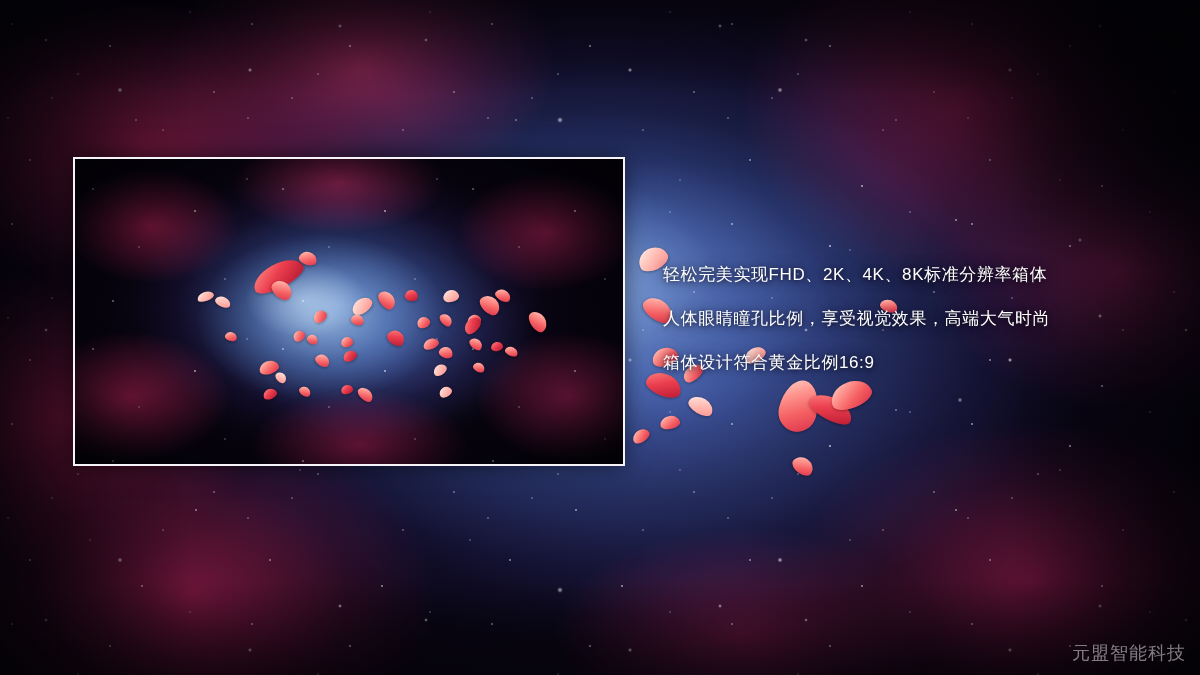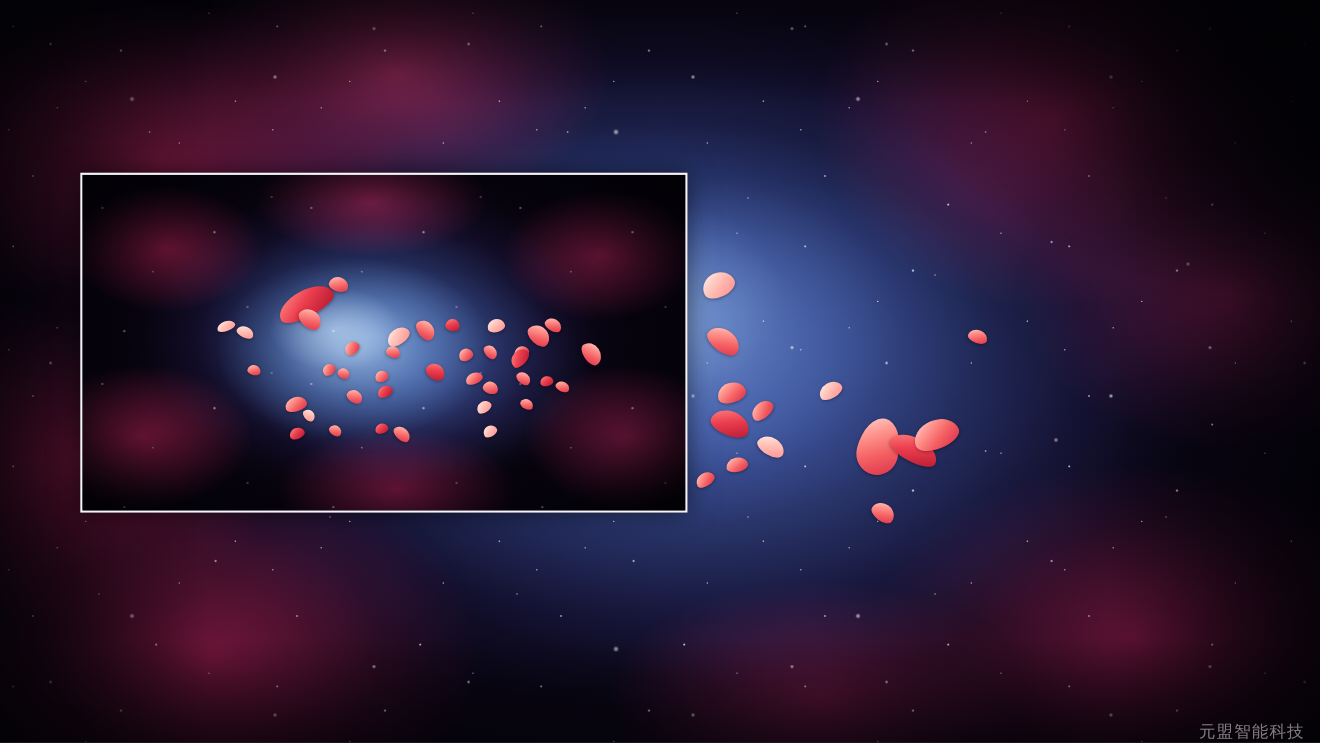--- a/index.html
+++ b/index.html
@@ -180,22 +180,22 @@
     font-size:17px;
     line-height:44px;
     letter-spacing:.6px;
     text-shadow:0 1px 5px rgba(0,0,0,.7), 0 0 14px rgba(20,10,50,.65);
   }
   .body-text .ln{white-space:nowrap;}
 
   
   .watermark{
     position:absolute;
-    right:14px;bottom:0;
-    font-size:15px;
+    right:14px;bottom:10px;
+    font-size:18px;
     letter-spacing:1px;
     color:rgba(225,222,230,.55);
   }
 </style>
 </head>
 <body>
 
 <div id="slide">
 
   <div class="bg-layer bg-base"></div>
@@ -270,16 +270,21 @@
       <div class="petal" style="left: 660px; top: 416px; width: 20px; height: 13px; transform: rotate(-12deg);"></div>
       <div class="petal" style="left: 780px; top: 380px; width: 38px; height: 52px; transform: rotate(14deg);"></div>
       <div class="petal deep" style="left: 808px; top: 398px; width: 46px; height: 22px; transform: rotate(28deg);"></div>
       <div class="petal" style="left: 830px; top: 382px; width: 42px; height: 26px; transform: rotate(-22deg);"></div>
       <div class="petal" style="left: 792px; top: 458px; width: 22px; height: 16px; transform: rotate(36deg);"></div>
       <div class="petal pale" style="left: 744px; top: 348px; width: 22px; height: 14px; transform: rotate(-30deg);"></div>
       <div class="petal" style="left: 880px; top: 300px; width: 18px; height: 12px; transform: rotate(20deg);"></div>
       <div class="petal" style="left: 632px; top: 430px; width: 18px; height: 12px; transform: rotate(-34deg);"></div>
     </div>
 
+  <div class="body-text">
+    <div class="ln">轻松完美实现FHD、2K、4K、8K标准分辨率箱体</div>
+    <div class="ln">人体眼睛瞳孔比例，享受视觉效果，高端大气时尚</div>
+    <div class="ln">箱体设计符合黄金比例16:9</div>
+  </div>
 
   <div class="watermark">元盟智能科技</div>
 
 </div>
 
 </body></html>

